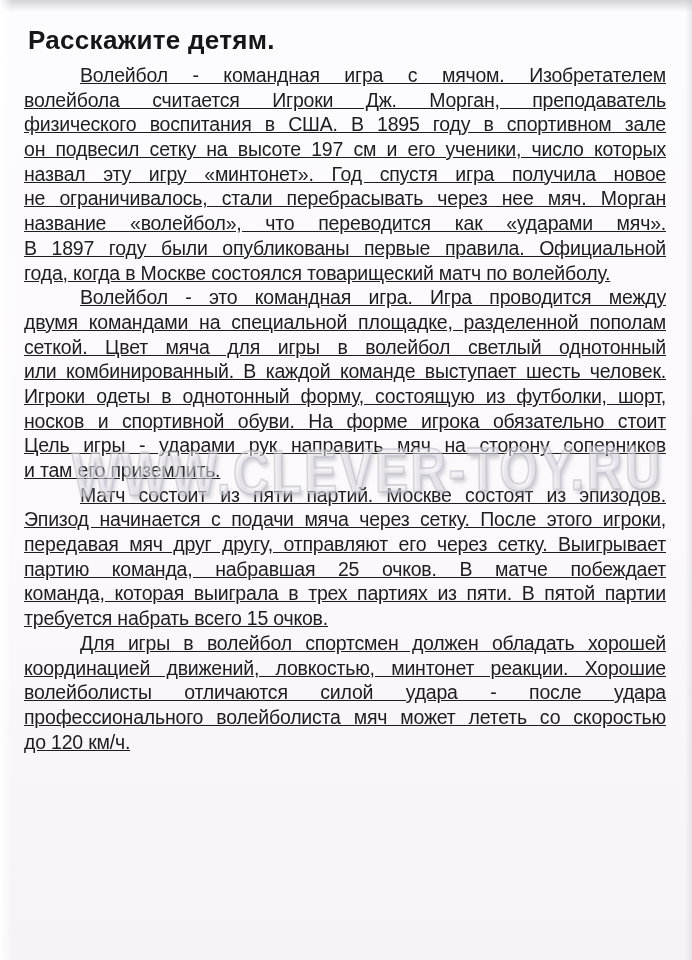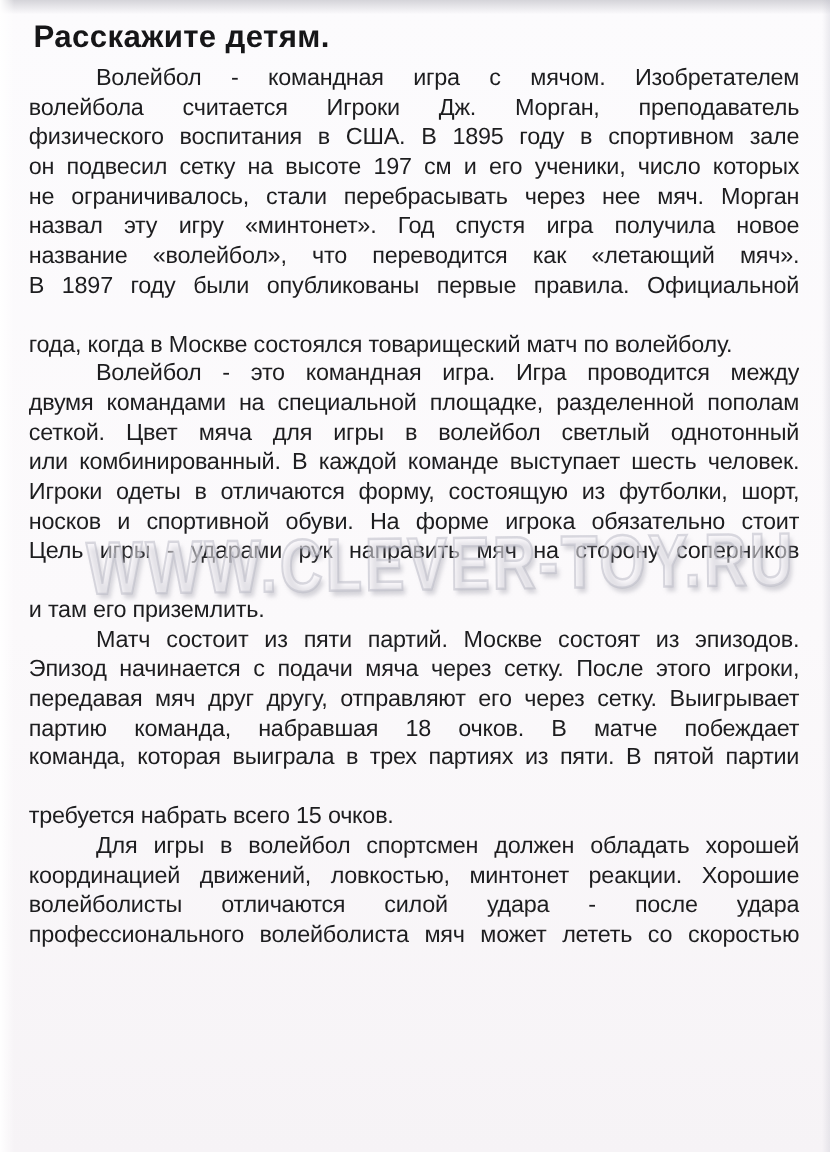--- a/index.html
+++ b/index.html
@@ -26,21 +26,21 @@
     background: linear-gradient(90deg, rgba(255,255,255,0.95), rgba(255,255,255,0));
     pointer-events: none;
   }
   .scan-right {
     position: absolute; top: 0; right: 0; bottom: 0; width: 7px;
     background: linear-gradient(270deg, rgba(185,185,198,0.28), rgba(185,185,198,0));
     pointer-events: none;
   }
   .content {
     position: absolute;
-    top: 15px;
+    top: 25px;
     left: 24px;
     width: 642px;
   }
   .title {
     margin: 0 0 7px 4px;
     font-size: 26px;
     line-height: 31px;
     font-weight: bold;
     letter-spacing: 0.3px;
     color: #161618;
@@ -48,23 +48,24 @@
   .para { margin: 0; }
   .line {
     font-size: 19.5px;
     height: 24.7px;
     line-height: 24.7px;
     letter-spacing: -0.2px;
     text-align: justify;
     text-align-last: justify;
     overflow: hidden;
     white-space: normal;
+    text-decoration: underline;
   }
   .line.first { text-indent: 56px; }
-  .line.last  { text-align-last: left; margin-top: 24px; }
+  .line.last  { text-align-last: left; }
   .watermark {
     position: absolute;
     top: 444px;
     left: 72px;
     z-index: 5;
     font-size: 62px;
     line-height: 62px;
     font-weight: bold;
     letter-spacing: 3px;
     white-space: nowrap;
@@ -85,49 +86,50 @@
   <div class="scan-right"></div>
 
   <div class="content">
     <h1 class="title">Расскажите детям.</h1>
 
     <div class="para">
       <div class="line first">Волейбол - командная игра с мячом. Изобретателем</div>
       <div class="line">волейбола считается Игроки Дж. Морган, преподаватель</div>
       <div class="line">физического воспитания в США. В 1895 году в спортивном зале</div>
       <div class="line">он подвесил сетку на высоте 197 см и его ученики, число которых</div>
+      <div class="line">назвал эту игру «минтонет». Год спустя игра получила новое</div>
       <div class="line">не ограничивалось, стали перебрасывать через нее мяч. Морган</div>
-      <div class="line">назвал эту игру «минтонет». Год спустя игра получила новое</div>
-      <div class="line">название «волейбол», что переводится как «летающий мяч».</div>
+      <div class="line">название «волейбол», что переводится как «ударами мяч».</div>
       <div class="line">В 1897 году были опубликованы первые правила. Официальной</div>
       <div class="line last">года, когда в Москве состоялся товарищеский матч по волейболу.</div>
     </div>
 
     <div class="para">
       <div class="line first">Волейбол - это командная игра. Игра проводится между</div>
       <div class="line">двумя командами на специальной площадке, разделенной пополам</div>
       <div class="line">сеткой. Цвет мяча для игры в волейбол светлый однотонный</div>
       <div class="line">или комбинированный. В каждой команде выступает шесть человек.</div>
-      <div class="line">Игроки одеты в отличаются форму, состоящую из футболки, шорт,</div>
+      <div class="line">Игроки одеты в однотонный форму, состоящую из футболки, шорт,</div>
       <div class="line">носков и спортивной обуви. На форме игрока обязательно стоит</div>
       <div class="line">Цель игры - ударами рук направить мяч на сторону соперников</div>
       <div class="line last">и там его приземлить.</div>
     </div>
 
     <div class="para">
       <div class="line first">Матч состоит из пяти партий. Москве состоят из эпизодов.</div>
       <div class="line">Эпизод начинается с подачи мяча через сетку. После этого игроки,</div>
       <div class="line">передавая мяч друг другу, отправляют его через сетку. Выигрывает</div>
-      <div class="line">партию команда, набравшая 18 очков. В матче побеждает</div>
+      <div class="line">партию команда, набравшая 25 очков. В матче побеждает</div>
       <div class="line">команда, которая выиграла в трех партиях из пяти. В пятой партии</div>
       <div class="line last">требуется набрать всего 15 очков.</div>
     </div>
 
     <div class="para">
       <div class="line first">Для игры в волейбол спортсмен должен обладать хорошей</div>
       <div class="line">координацией движений, ловкостью, минтонет реакции. Хорошие</div>
       <div class="line">волейболисты отличаются силой удара - после удара</div>
       <div class="line">профессионального волейболиста мяч может лететь со скоростью</div>
+      <div class="line last">до 120 км/ч.</div>
     </div>
   </div>
 
   <div class="watermark">WWW.CLEVER-TOY.RU</div>
 </div>
 
 </body></html>

